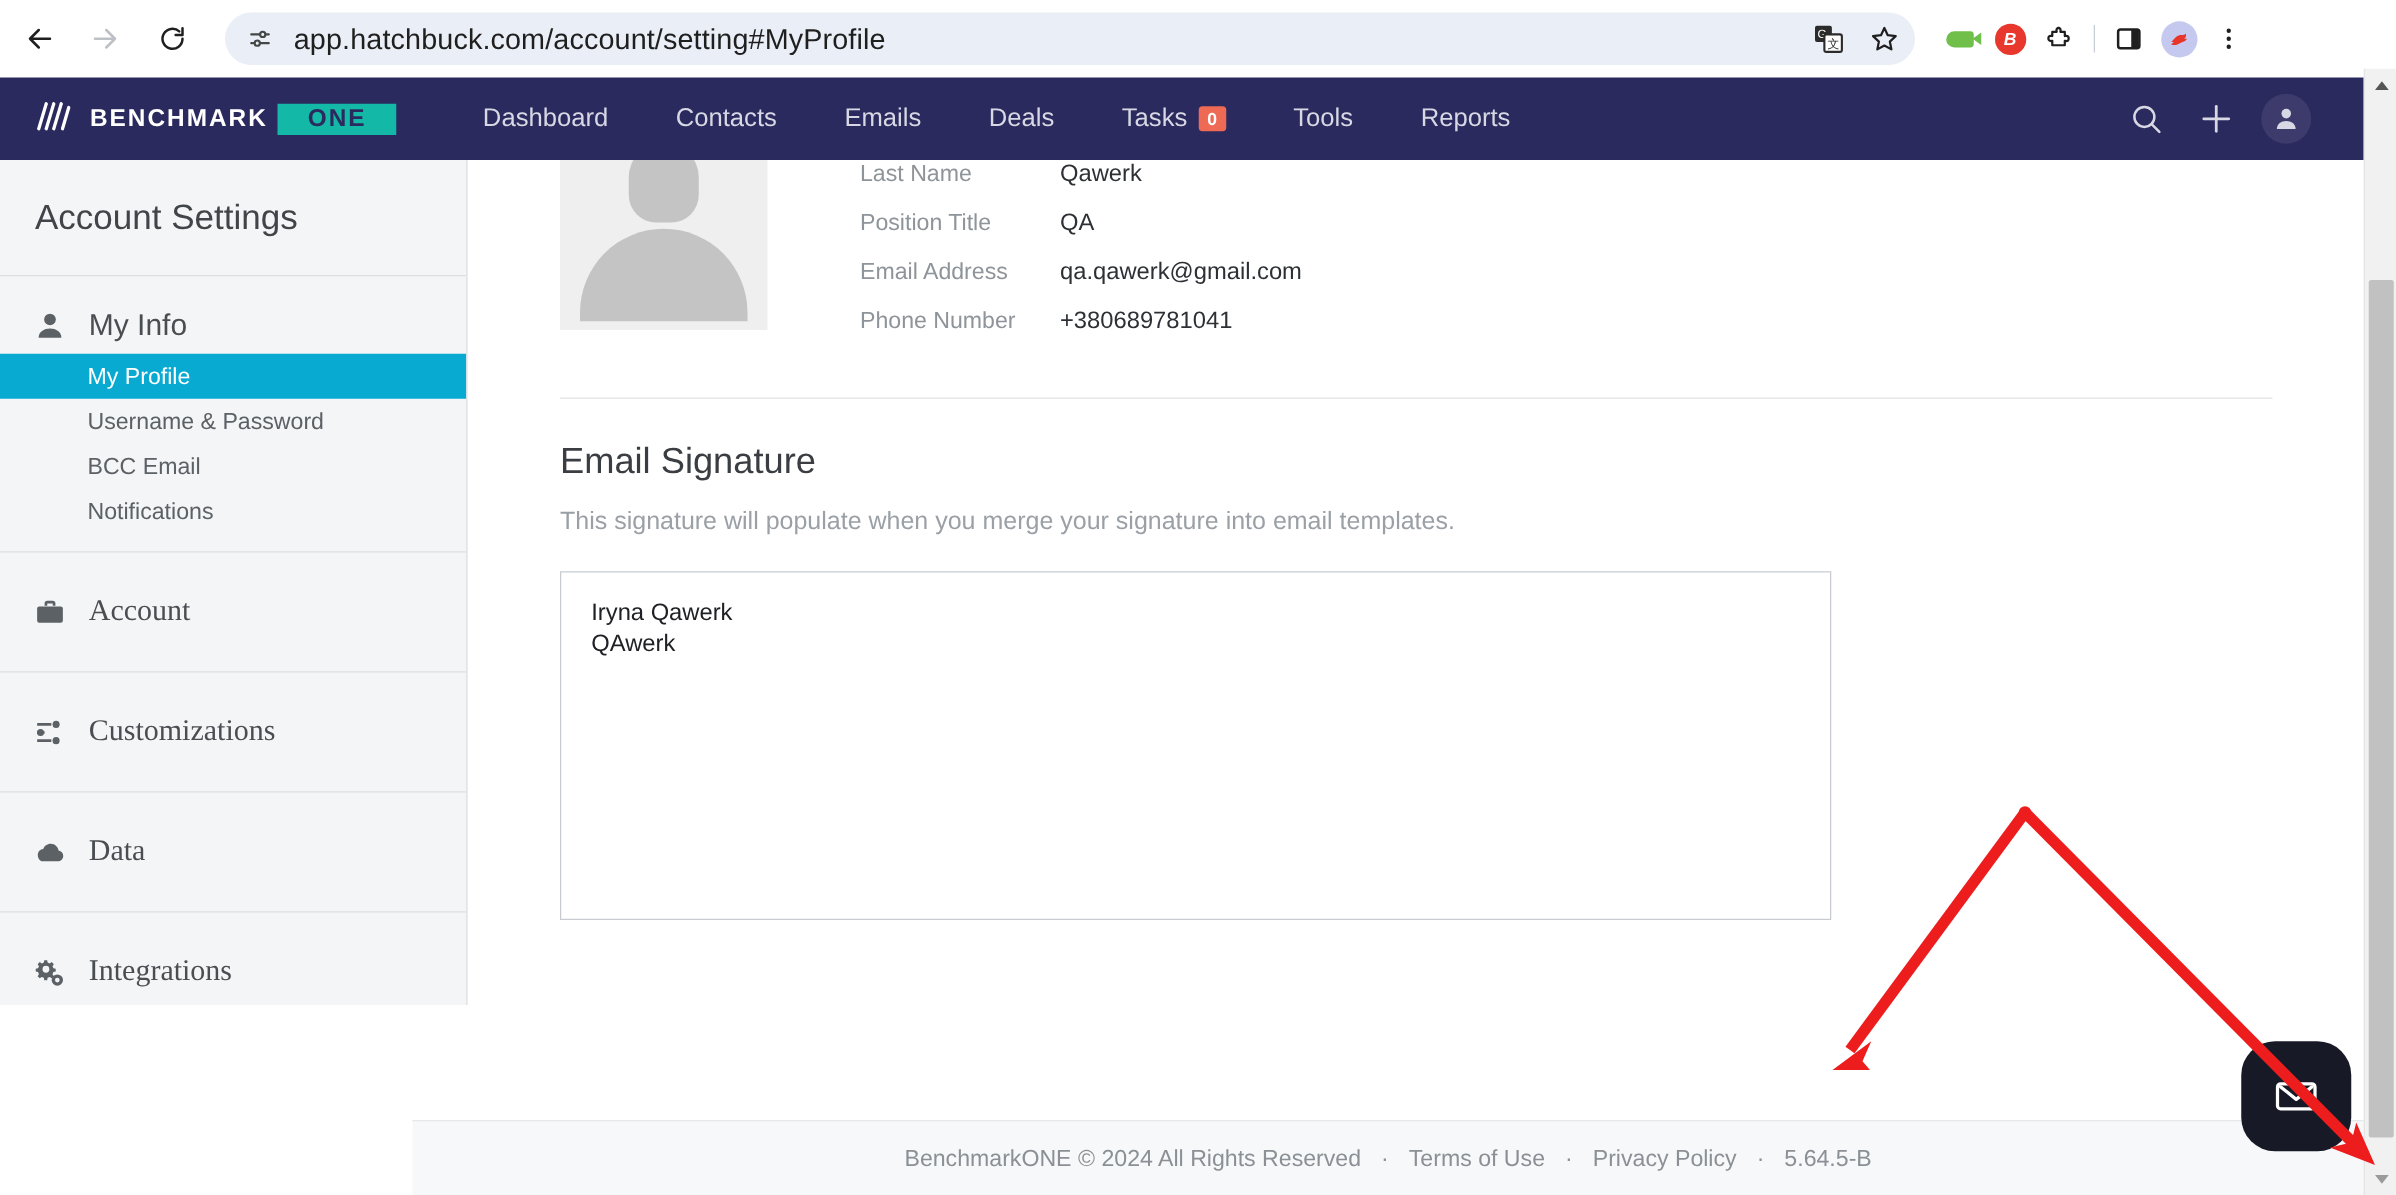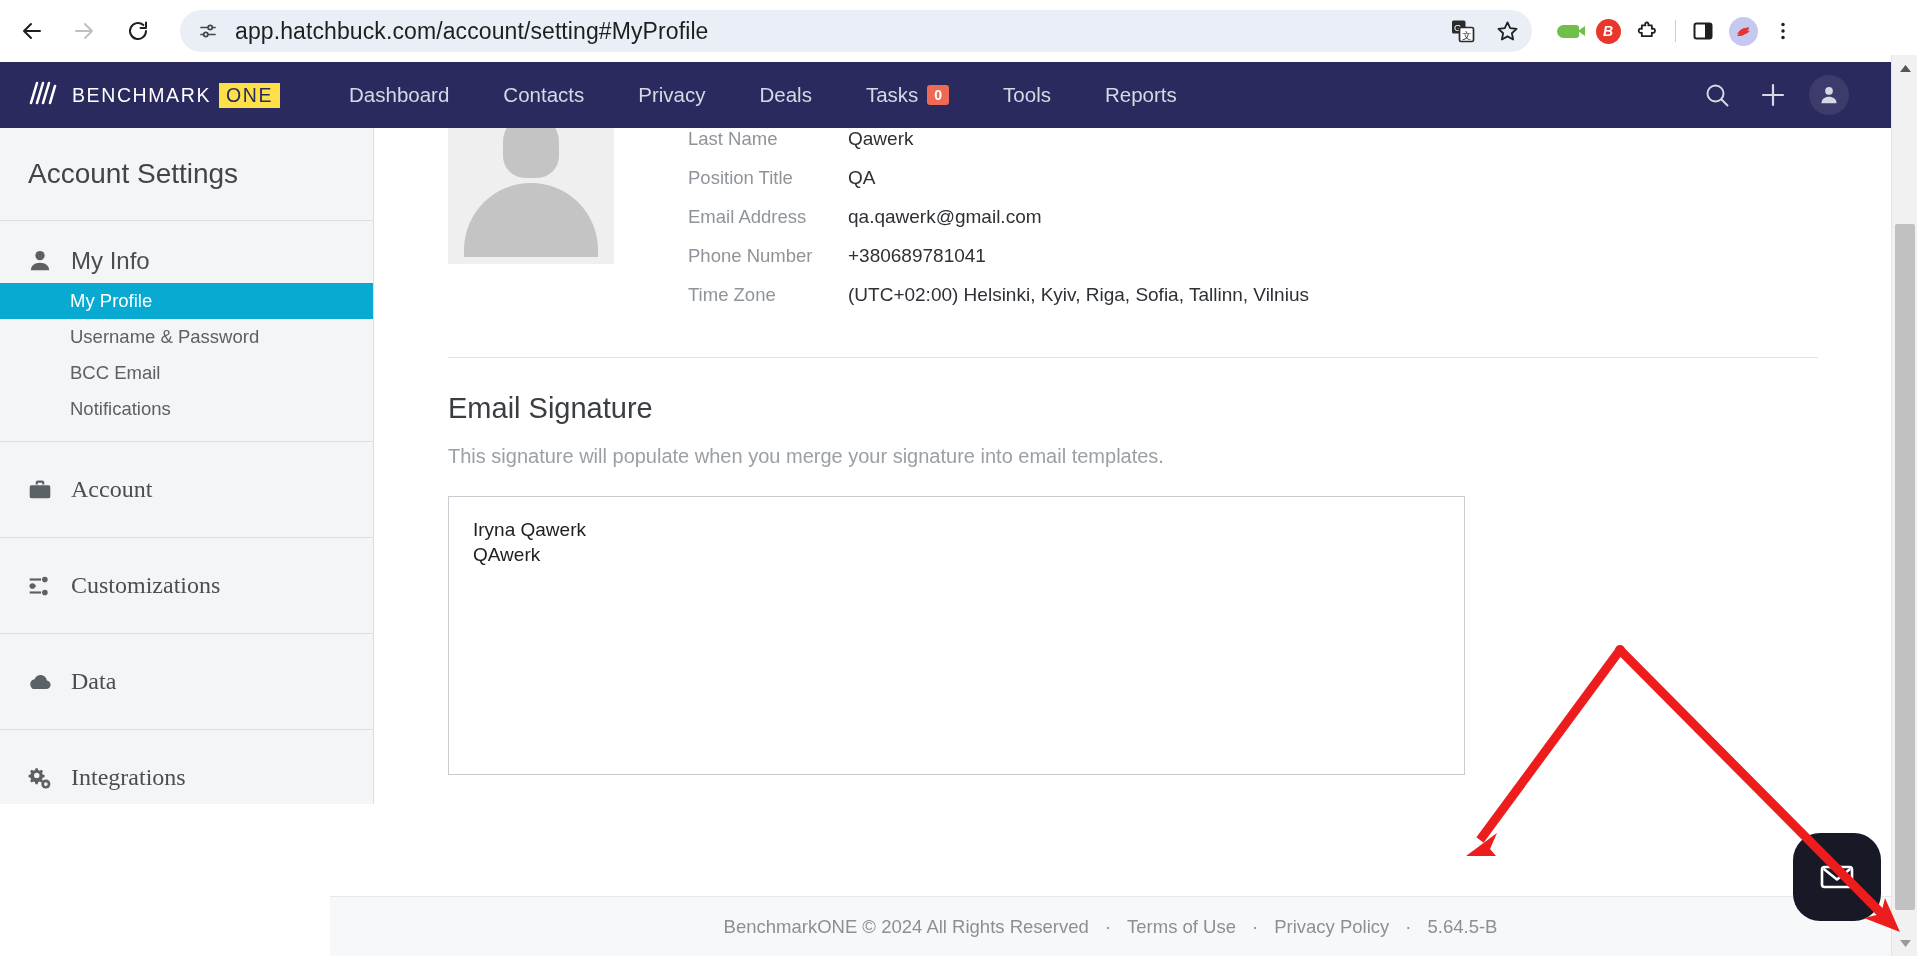--- a/index.html
+++ b/index.html
@@ -91,26 +91,26 @@
   
   .app-nav {
     position: absolute; top: 62px; left: 0;
     width: 1891px; height: 66px;
     background: #2b2a5e;
     display: flex; align-items: center;
   }
   .brand { display: flex; align-items: center; margin-left: 27px; }
   .brand-mark { margin-right: 11px; }
   .brand-text {
-    color: #fff; font-size: 19.5px; font-weight: normal;
+    color: #fff; font-size: 19.5px; font-weight: bold;
     letter-spacing: 1.6px; display: flex; align-items: center;
   }
   .brand-one {
-    background: #fde047; color: #2b2a5e;
-    padding: 1px 7px; margin-left: 8px; letter-spacing: 1.6px;
+    background: #14b8a6; color: #2b2a5e;
+    padding: 1px 24px; margin-left: 8px; letter-spacing: 1.6px;
   }
   .nav-items { display: flex; align-items: center; margin-left: 47px; gap: 10px; }
   .nav-item {
     color: #d7d8e4; font-size: 20.5px;
     padding: 0 22px; height: 66px;
     display: flex; align-items: center; white-space: nowrap;
   }
   .nav-badge {
     background: #ef6a55; color: #fff;
     font-size: 14px; font-weight: bold;
@@ -370,21 +370,21 @@
   </div>
 
   <div class="nav-items">
     <div class="nav-item">
       <span>Dashboard</span>
     </div>
     <div class="nav-item">
       <span>Contacts</span>
     </div>
     <div class="nav-item">
-      <span>Privacy</span>
+      <span>Emails</span>
     </div>
     <div class="nav-item">
       <span>Deals</span>
     </div>
     <div class="nav-item">
       <span>Tasks</span>
       <span class="nav-badge">0</span>
     </div>
     <div class="nav-item">
       <span>Tools</span>
@@ -533,24 +533,20 @@
           <div class="fvalue">QA</div>
         </div>
         <div class="frow">
           <div class="flabel">Email Address</div>
           <div class="fvalue">qa.qawerk@gmail.com</div>
         </div>
         <div class="frow">
           <div class="flabel">Phone Number</div>
           <div class="fvalue">+380689781041</div>
         </div>
-        <div class="frow">
-          <div class="flabel">Time Zone</div>
-          <div class="fvalue">(UTC+02:00) Helsinki, Kyiv, Riga, Sofia, Tallinn, Vilnius</div>
-        </div>
       </div>
     </div>
 
     <div class="divider"></div>
 
     <div class="sec-title">Email Signature</div>
     <div class="sec-desc">This signature will populate when you merge your signature into email templates.</div>
 
     <div class="sig-box">
         <div>Iryna Qawerk</div>

